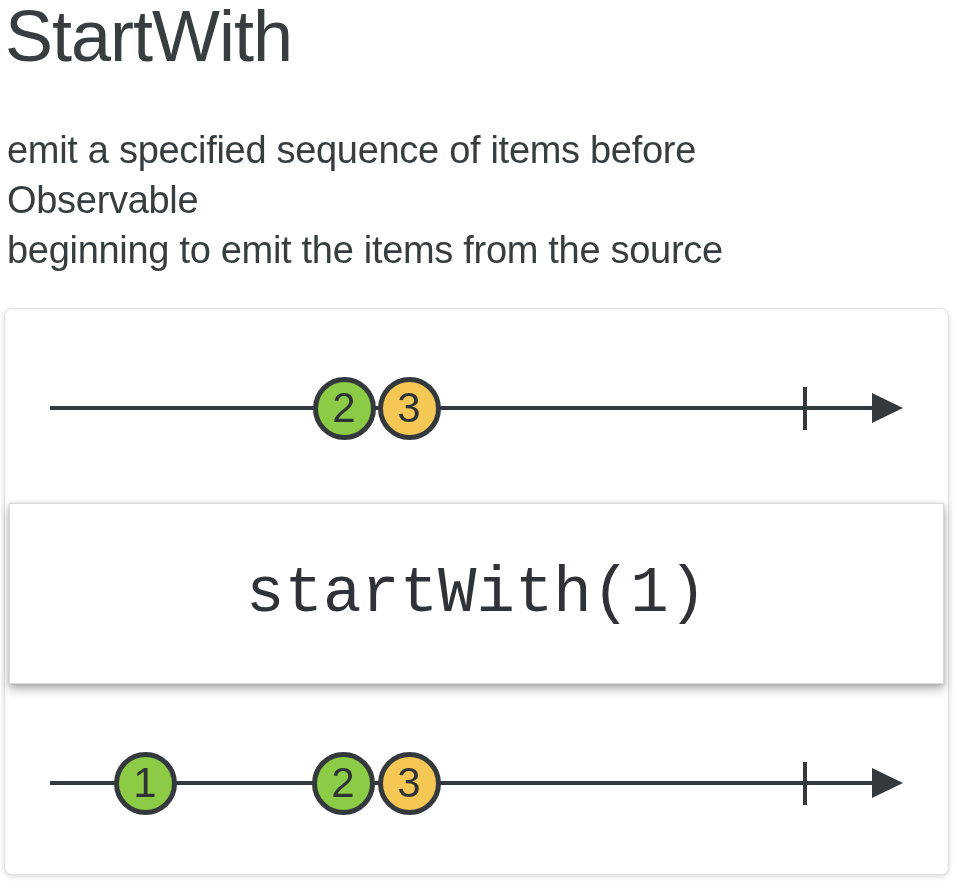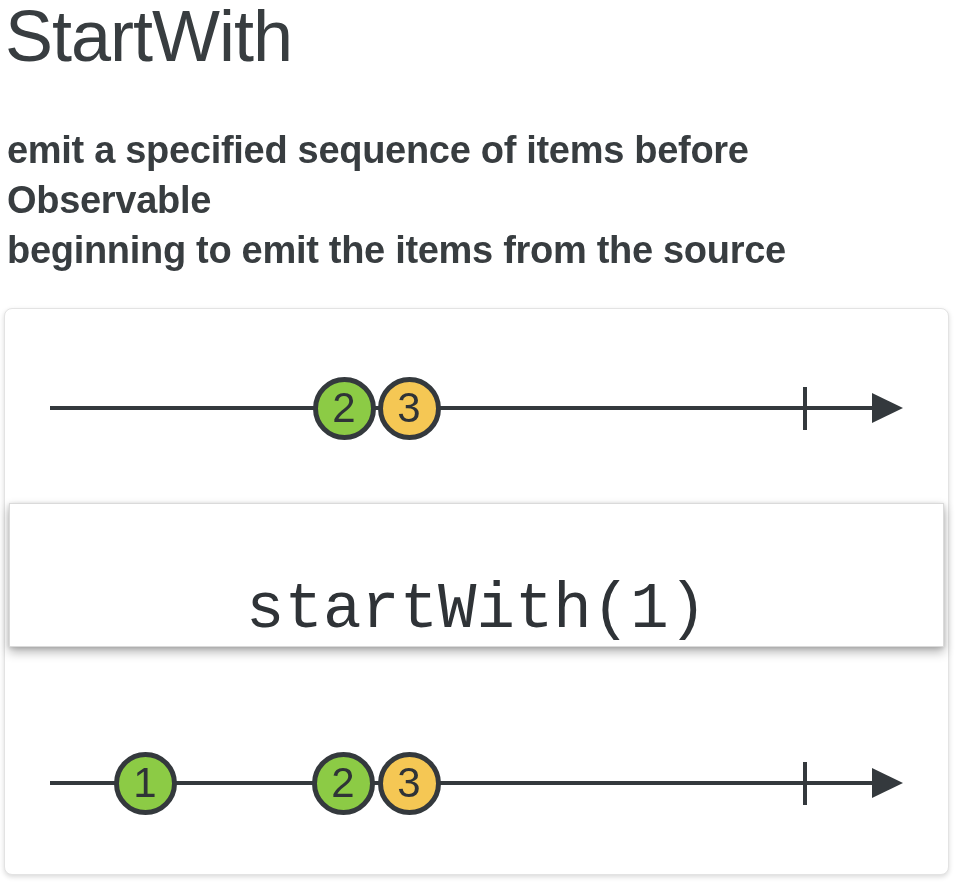--- a/index.html
+++ b/index.html
@@ -30,41 +30,41 @@
     margin:0;
   }
   .description{
     position:absolute;
     left:7px;top:125px;
     font-size:38px;
     line-height:50px;
     color:var(--text);
     letter-spacing:-0.3px;
   }
-  .description span{display:block;font-weight:bold;}
+  .description span{display:block;}
   .diagram-card{
     position:absolute;
     left:4px;top:308px;
     width:945px;height:567px;
     background:#ffffff;
     border:1px solid var(--card-border);
     border-radius:8px;
     box-shadow:0 2px 5px rgba(0,0,0,0.15);
     z-index:1;
   }
   .operator-box{
     position:absolute;
     left:9px;top:503px;
-    width:935px;height:144px;
+    width:935px;height:181px;
     background:#ffffff;
     border:1px solid #dadada;
     box-shadow:0 5px 10px rgba(0,0,0,0.30), 0 1px 4px rgba(0,0,0,0.15);
     z-index:3;
     display:flex;
-    align-items:flex-end;
+    align-items:center;
     justify-content:center;
   }
   .operator-label{
     font-family:"Liberation Mono", monospace;
     font-size:64px;
     color:#2f3337;
     white-space:nowrap;
   }
   .timeline{
     position:absolute;

